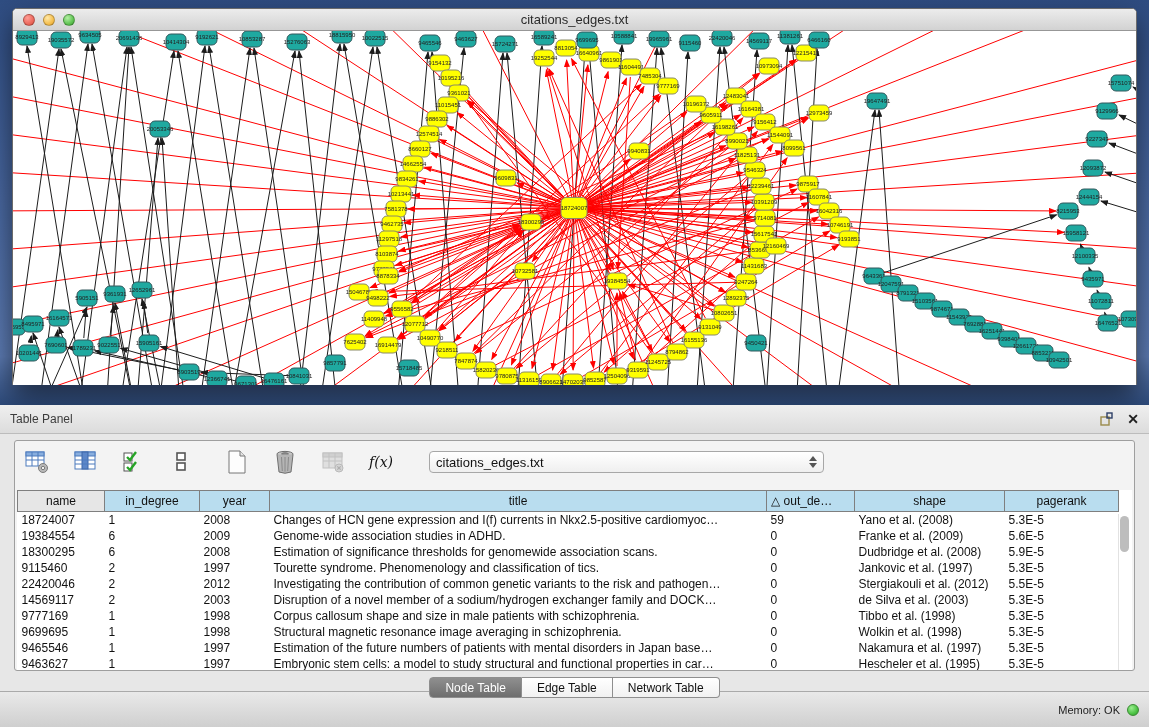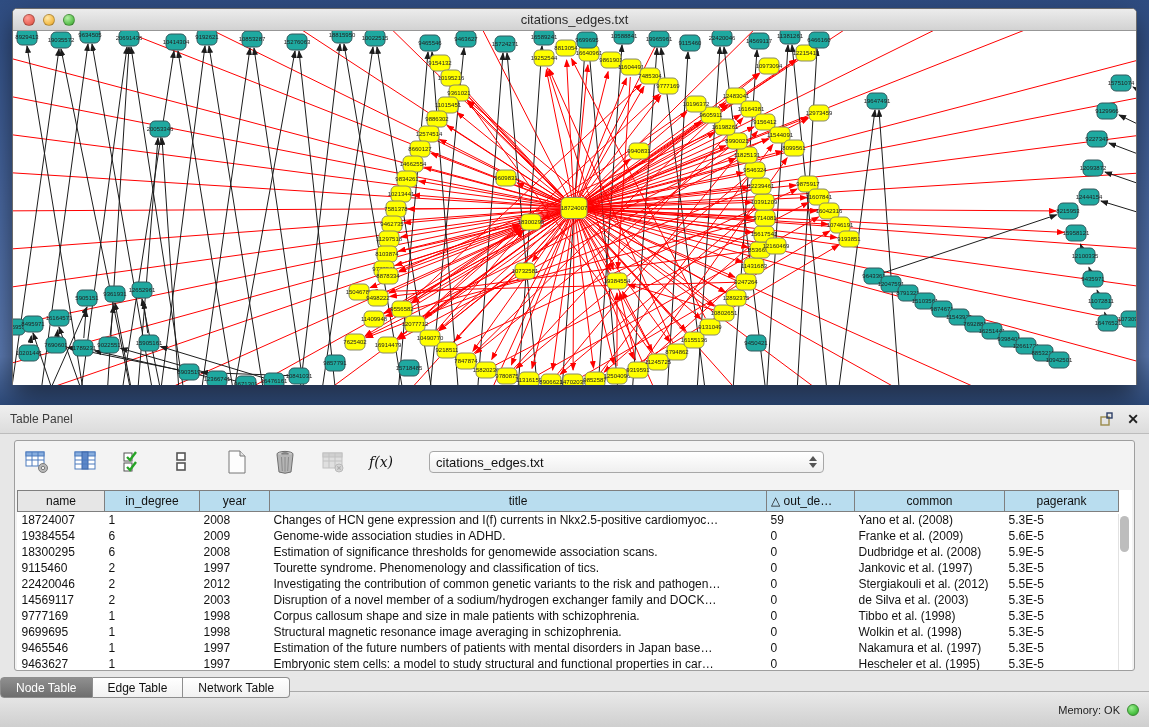--- a/index.html
+++ b/index.html
@@ -60,21 +60,21 @@
   th { height:21px; font-size:12px; font-weight:normal; color:#111;
     background:#b9ddef; border:1px solid #7f7f7f; text-align:center; overflow:hidden; white-space:nowrap; }
   th.first { background:#e6e6e6;margin-top:28px; }
   td { height:16px; font-size:12px; color:#111; background:#fff; padding:0 0 0 4px;
     overflow:hidden; white-space:nowrap; text-overflow:clip; border:none; }
   .vscroll { position:absolute; right:2px; top:24px; width:12px; height:156px; background:#fff;
     border-left:1px solid #e2e2e2; }
   .vthumb { position:absolute; left:1px; top:2px; width:9px; height:36px;
     background:#bdbdbd; border-radius:5px; }
 
-  .tabs { position:absolute; left:0; right:0; top:243px; display:flex; }
+  .tabs { position:absolute; left:0; right:0; top:243px; display:flex; justify-content:center; }
   .seg { height:21px; line-height:20px; font-size:12px; padding:0 15px;
     background:linear-gradient(180deg,#ffffff,#f1f1f1); border:1px solid #8e8e8e; border-left:none;
     color:#111; }
   .seg.first { border-left:1px solid #8e8e8e; border-radius:4px 0 0 4px; }
   .seg.last { border-radius:0 4px 4px 0; }
   .seg.active { background:linear-gradient(180deg,#8f8f8f,#6e6e6e); color:#fff; }
 
   .statusbar { height:36px; background:linear-gradient(180deg,#e9e9e9,#cfcfcf);
     border-top:1px solid #aaa; display:flex; align-items:center; justify-content:flex-end;
     padding:0 10px; gap:7px; }
@@ -1051,21 +1051,21 @@
               <col style="width: 150px;">
               <col style="width: 114px;">
             </colgroup>
           <thead>
               <tr id="thead-row">
                 <th class="first">name</th>
                 <th>in_degree</th>
                 <th>year</th>
                 <th>title</th>
                 <th style="text-align: left; padding-left: 4px;">△ out_de…</th>
-                <th>common</th>
+                <th>shape</th>
                 <th>pagerank</th>
               </tr>
             </thead>
           <tbody id="tbody">
               <tr>
                 <td>18724007</td>
                 <td>1</td>
                 <td>2008</td>
                 <td>Changes of HCN gene expression and I(f) currents in Nkx2.5-positive cardiomyoc…</td>
                 <td>59</td>

